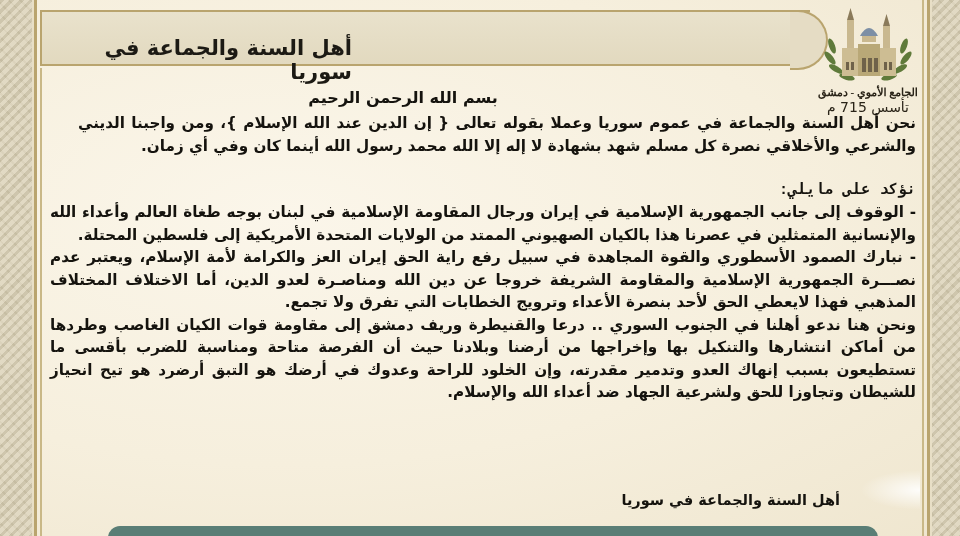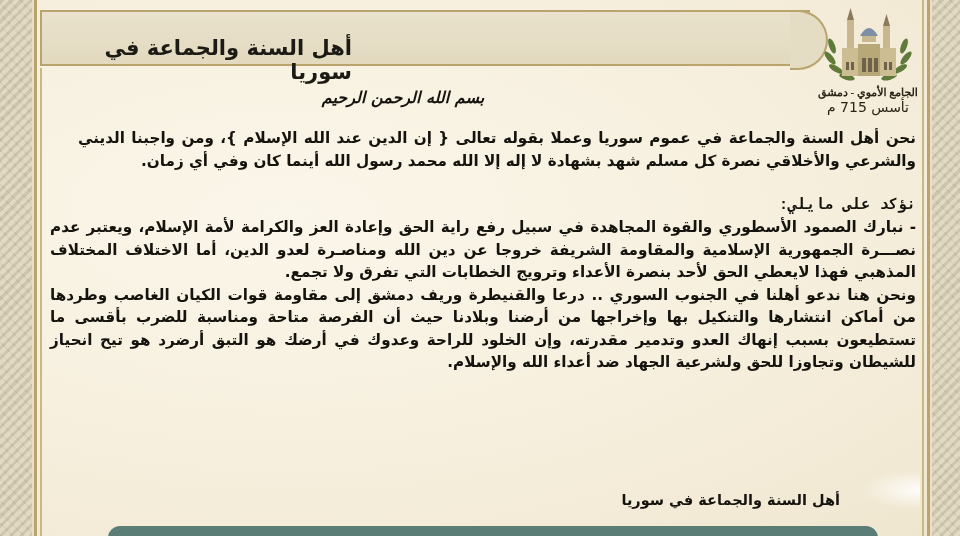--- a/index.html
+++ b/index.html
@@ -59,21 +59,21 @@
   .logo-name { font-size: 11px; font-weight: bold; color: #2a2418; direction: rtl; margin-top: -2px; font-family: Liberation Serif, serif; }
   .logo-year { font-size: 14px; color: #2a2418; direction: rtl; }
 
   
   .content {
     position: absolute; left: 50px; right: 44px; top: 88px;
     direction: rtl; text-align: justify; text-align-last: right;
     color: #15130e; font-weight: bold;
     font-family: "DejaVu Sans", sans-serif;
   }
-  .basmala { text-align: right; text-align-last: center; font-size: 16px; margin: 0 0 20px 0; padding-right: 160px; font-style: italic; }
+  .basmala { text-align: right; text-align-last: center; font-size: 16px; margin: 0 0 5px 0; padding-right: 160px; }
   .para { font-size: 15.2px; line-height: 22.5px; margin: 0; }
   .intro { margin-bottom: 22px; margin-left: 28px; }
   .section-head { font-size: 15.2px; line-height: 22px; margin: 0; font-family: Liberation Mono, monospace; }
   .footer-row {
     position: absolute; top: 492px; left: 110px; right: 120px;
     direction: rtl; display: flex; justify-content: space-between;
     font-weight: bold; color: #15130e; font-size: 14.5px;
   }
   .teal-bar {
     position: absolute; left: 108px; right: 82px; top: 526px; height: 20px;
@@ -130,21 +130,22 @@
       <rect x="69" y="56" width="3" height="8" fill="#6f624a"></rect>
     </svg>
     <div class="logo-name">الجامع الأموي - دمشق</div>
     <div class="logo-year">تأسس 715 م</div>
   </div>
 
   <div class="content">
     <p class="basmala">بسم الله الرحمن الرحيم</p>
     <p class="para intro">نحن أهل السنة والجماعة في عموم سوريا وعملا بقوله تعالى { إن الدين عند الله الإسلام }، ومن واجبنا الديني والشرعي والأخلاقي نصرة كل مسلم شهد بشهادة لا إله إلا الله محمد رسول الله أينما كان وفي أي زمان.</p>
     <p class="section-head">نؤكد على مايلي:</p>
-    <p class="para">- نبارك الصمود الأسطوري والقوة المجاهدة في سبيل رفع راية الحق وإعادة العز والكرامة لأمة الإسلام، ويعتبر عدم نصـــرة الجمهورية الإسلامية والمقاومة الشريفة خروجا عن دين الله ومناصـرة  لعدو الدين، أما الاختلاف المختلاف المذهبي فهذا لايعطي الحق لأحد بنصرة الأعداء وترويج الخطابات التي تفرق ولا تجمع.</p>
+    <p class="para">- الوقوف إلى جانب الجمهورية الإسلامية في إيران ورجال المقاومة الإسلامية في لبنان بوجه طغاة العالم وأعداء الله والإنسانية المتمثلين في عصرنا هذا بالكيان الصهيوني الممتد من الولايات المتحدة الأمريكية إلى فلسطين المحتلة.</p>
+    <p class="para">- نبارك الصمود الأسطوري والقوة المجاهدة في سبيل رفع راية الحق إيران العز والكرامة لأمة الإسلام، ويعتبر عدم نصـــرة الجمهورية الإسلامية والمقاومة الشريفة خروجا عن دين الله ومناصـرة  لعدو الدين، أما الاختلاف المختلاف المذهبي فهذا لايعطي الحق لأحد بنصرة الأعداء وترويج الخطابات التي تفرق ولا تجمع.</p>
     <p class="para">ونحن هنا ندعو أهلنا في الجنوب السوري .. درعا والقنيطرة وريف دمشق إلى مقاومة قوات الكيان الغاصب وطردها من أماكن انتشارها والتنكيل بها وإخراجها من أرضنا وبلادنا حيث أن الفرصة متاحة ومناسبة للضرب بأقسى ما تستطيعون بسبب إنهاك العدو وتدمير مقدرته، وإن الخلود للراحة وعدوك في أرضك هو التبق أرضرد هو تيح انحياز للشيطان وتجاوزا للحق ولشرعية الجهاد ضد أعداء الله والإسلام.</p>
   </div>
 
   <div class="footer-row">
     <span>أهل السنة والجماعة في سوريا</span>
   </div>
 
   <div class="glow"></div>
   <div class="teal-bar"></div>
 </div>

